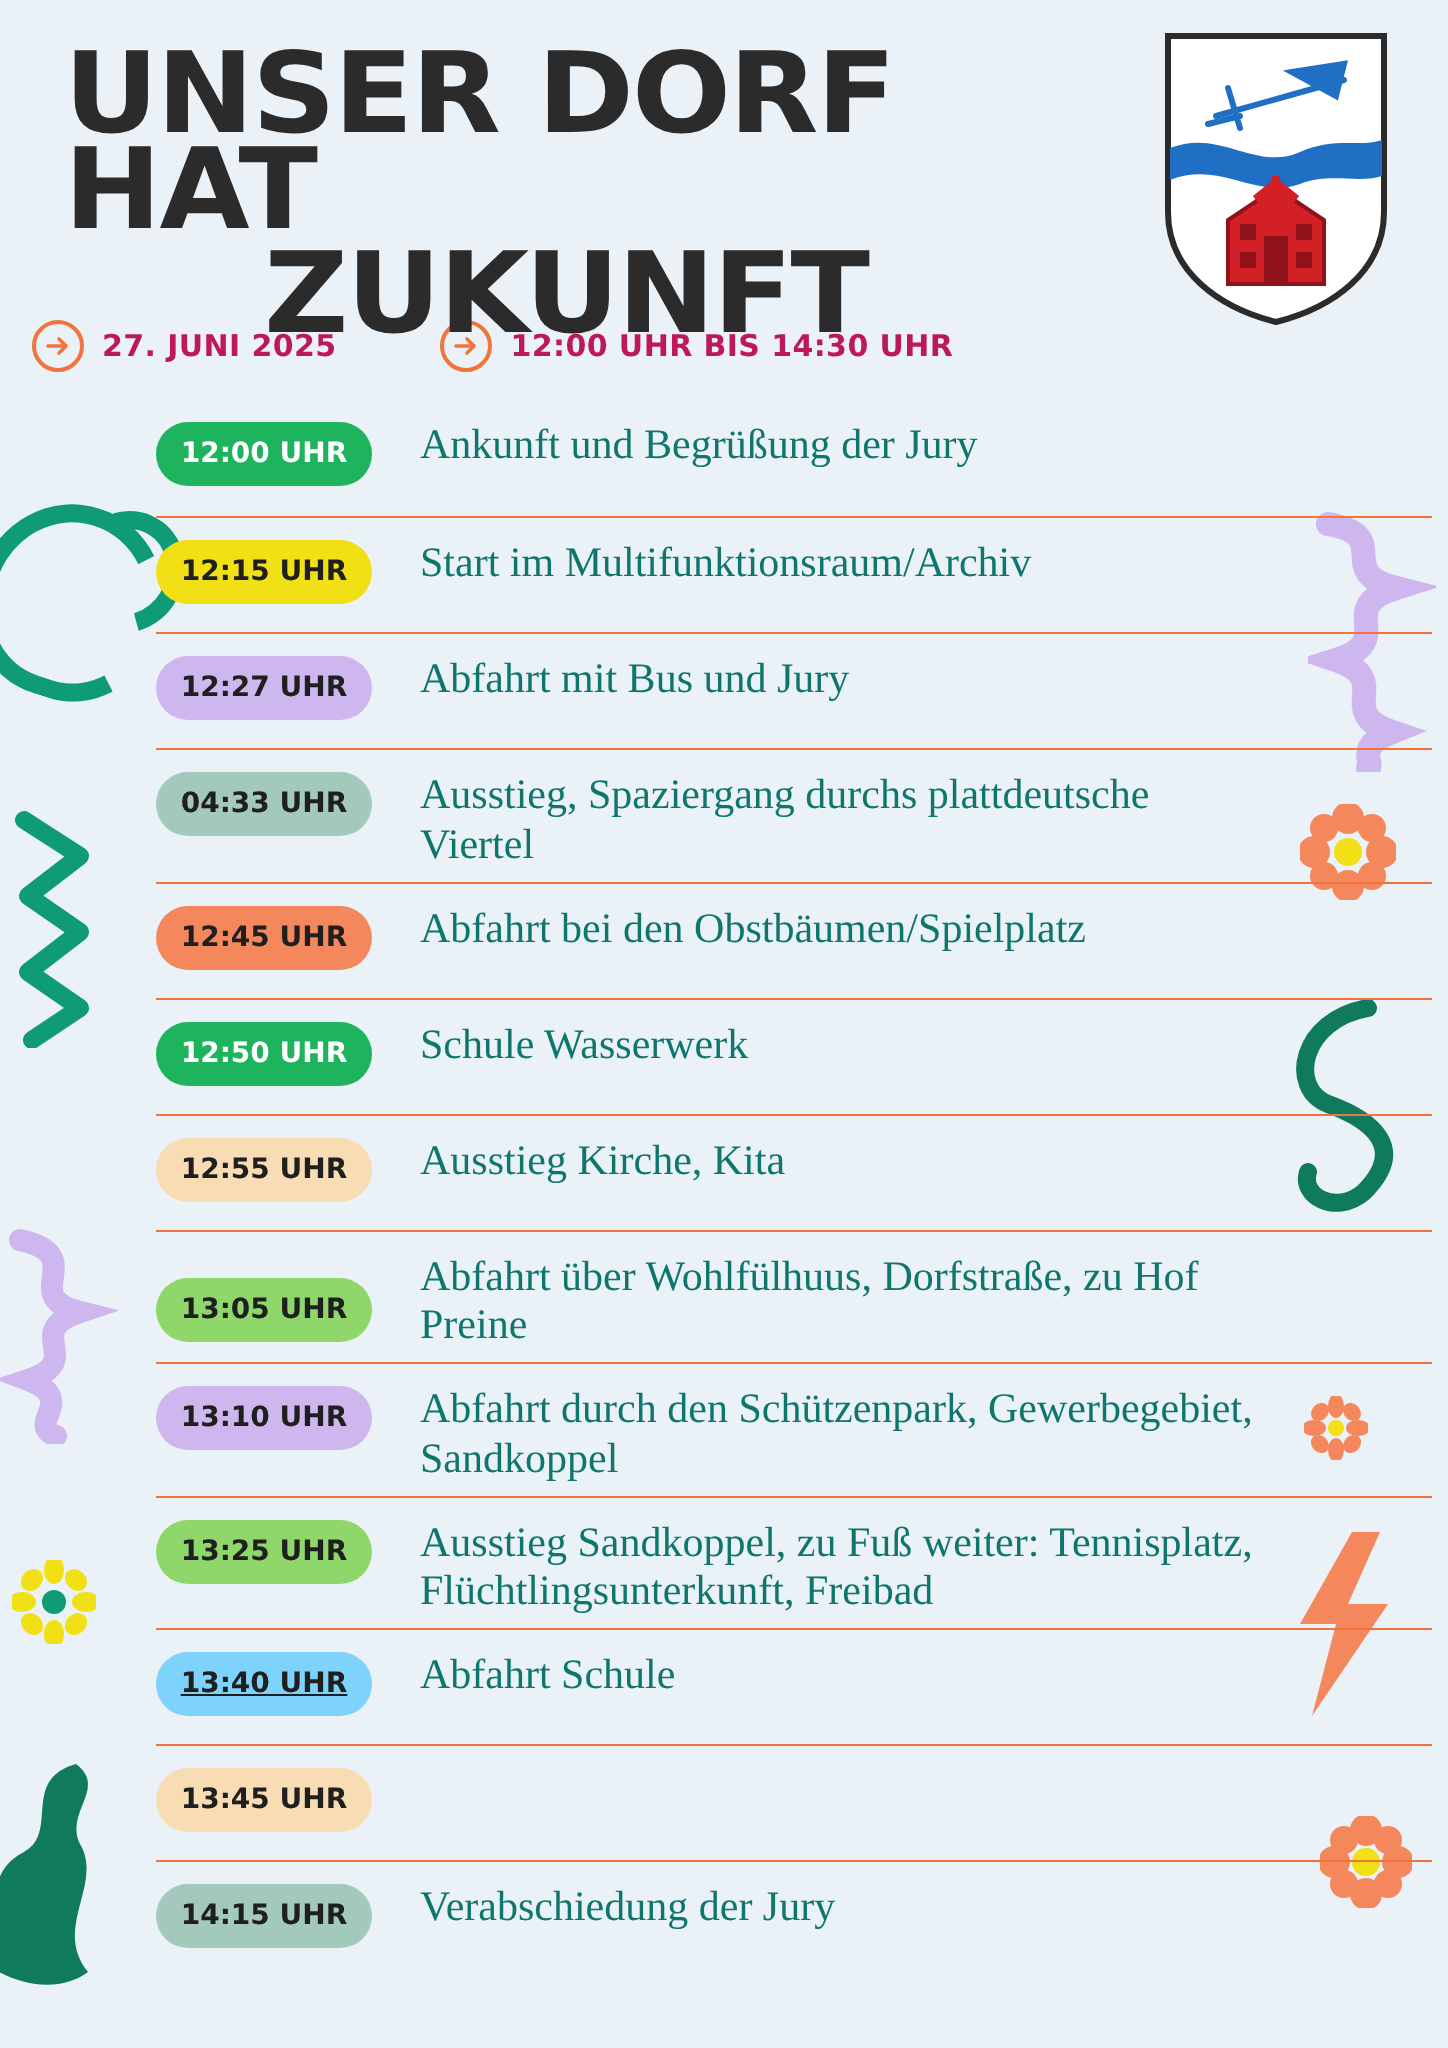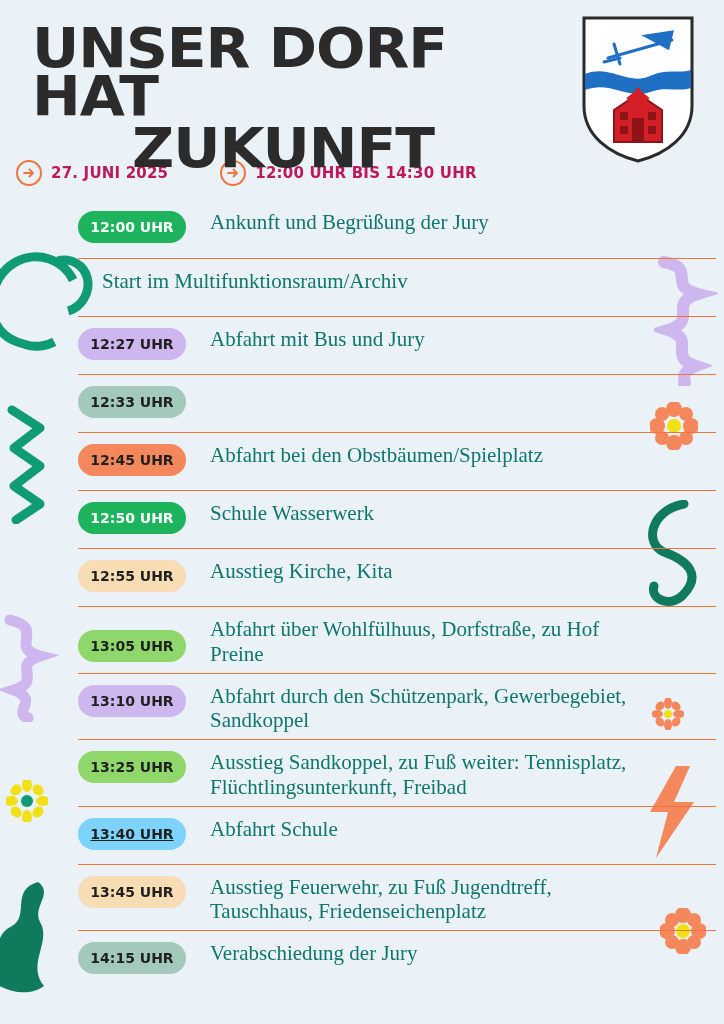--- a/index.html
+++ b/index.html
@@ -338,28 +338,30 @@
     <span class="meta-text">12:00 UHR BIS 14:30 UHR</span>
   </div>
 </div>
 
 <div class="schedule" id="schedule">
     <div class="row">
       <div class="pill light" style="background: rgb(30, 180, 94);">12:00 UHR</div>
       <div class="desc">Ankunft und Begrüßung der Jury</div>
     </div>
     <div class="row">
+      <div class="pill" style="background: rgb(242, 224, 22);">12:15 UHR</div>
       <div class="desc">Start im Multifunktionsraum/Archiv</div>
     </div>
     <div class="row">
       <div class="pill" style="background: rgb(205, 183, 238);">12:27 UHR</div>
       <div class="desc">Abfahrt mit Bus und Jury</div>
     </div>
     <div class="row">
-      <div class="pill" style="background: rgb(163, 201, 189);">12:33 UHR</div>
+      <div class="pill" style="background: rgb(163, 201, 189);">04:33 UHR</div>
+      <div class="desc">Ausstieg, Spaziergang durchs plattdeutsche Viertel</div>
     </div>
     <div class="row">
       <div class="pill" style="background: rgb(244, 136, 92);">12:45 UHR</div>
       <div class="desc">Abfahrt bei den Obstbäumen/Spielplatz</div>
     </div>
     <div class="row">
       <div class="pill light" style="background: rgb(30, 180, 94);">12:50 UHR</div>
       <div class="desc">Schule Wasserwerk</div>
     </div>
     <div class="row">
@@ -377,19 +379,18 @@
     <div class="row">
       <div class="pill" style="background: rgb(143, 215, 106);">13:25 UHR</div>
       <div class="desc">Ausstieg Sandkoppel, zu Fuß weiter: Tennisplatz, Flüchtlingsunterkunft, Freibad</div>
     </div>
     <div class="row">
       <div class="pill" style="background: #7dd3fc; text-decoration: underline;">13:40 UHR</div>
       <div class="desc"> Abfahrt Schule</div>
     </div>
     <div class="row">
       <div class="pill" style="background: rgb(247, 220, 180);">13:45 UHR</div>
-      <div class="desc">Ausstieg Feuerwehr, zu Fuß Jugendtreff, Tauschhaus, Friedenseichenplatz</div>
     </div>
     <div class="row">
       <div class="pill" style="background: rgb(163, 201, 189);">14:15 UHR</div>
       <div class="desc">Verabschiedung der Jury</div>
     </div>
   </div>
 
 </body></html>

